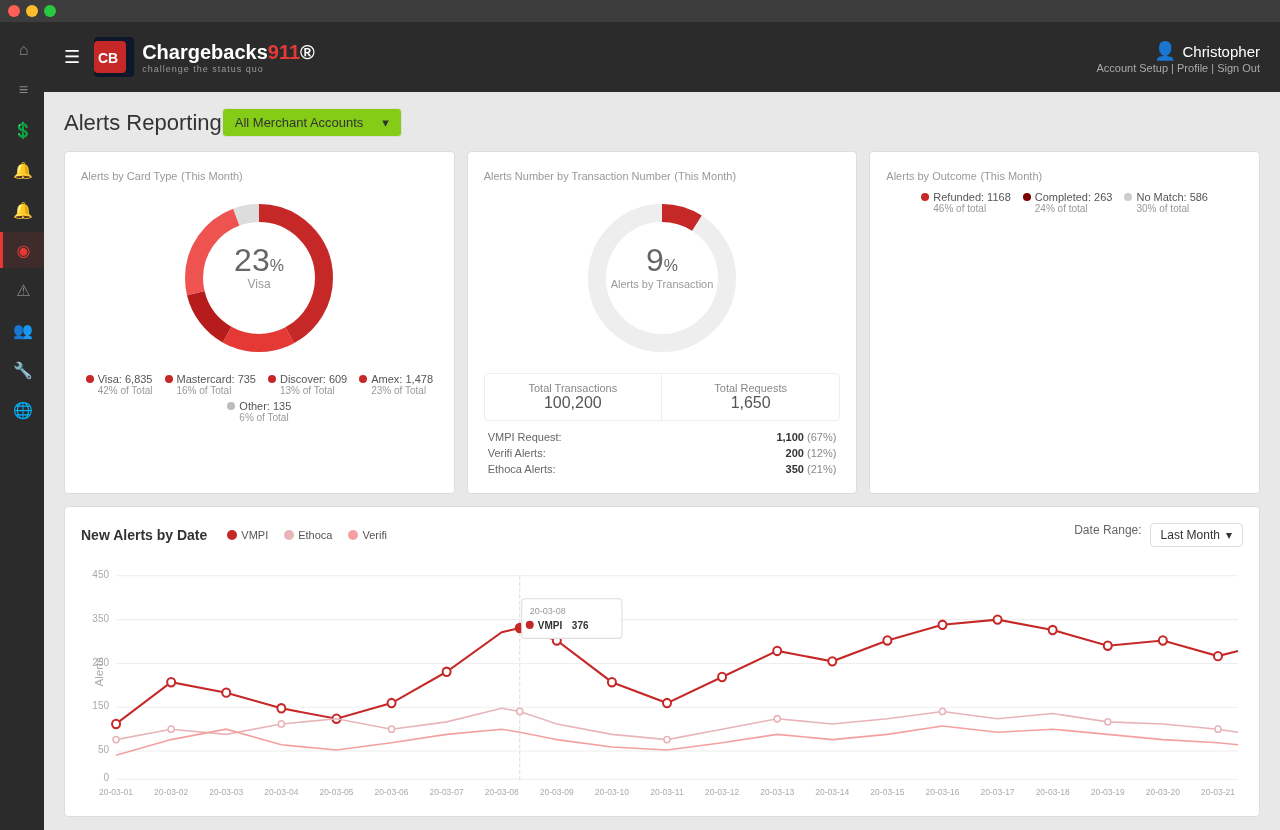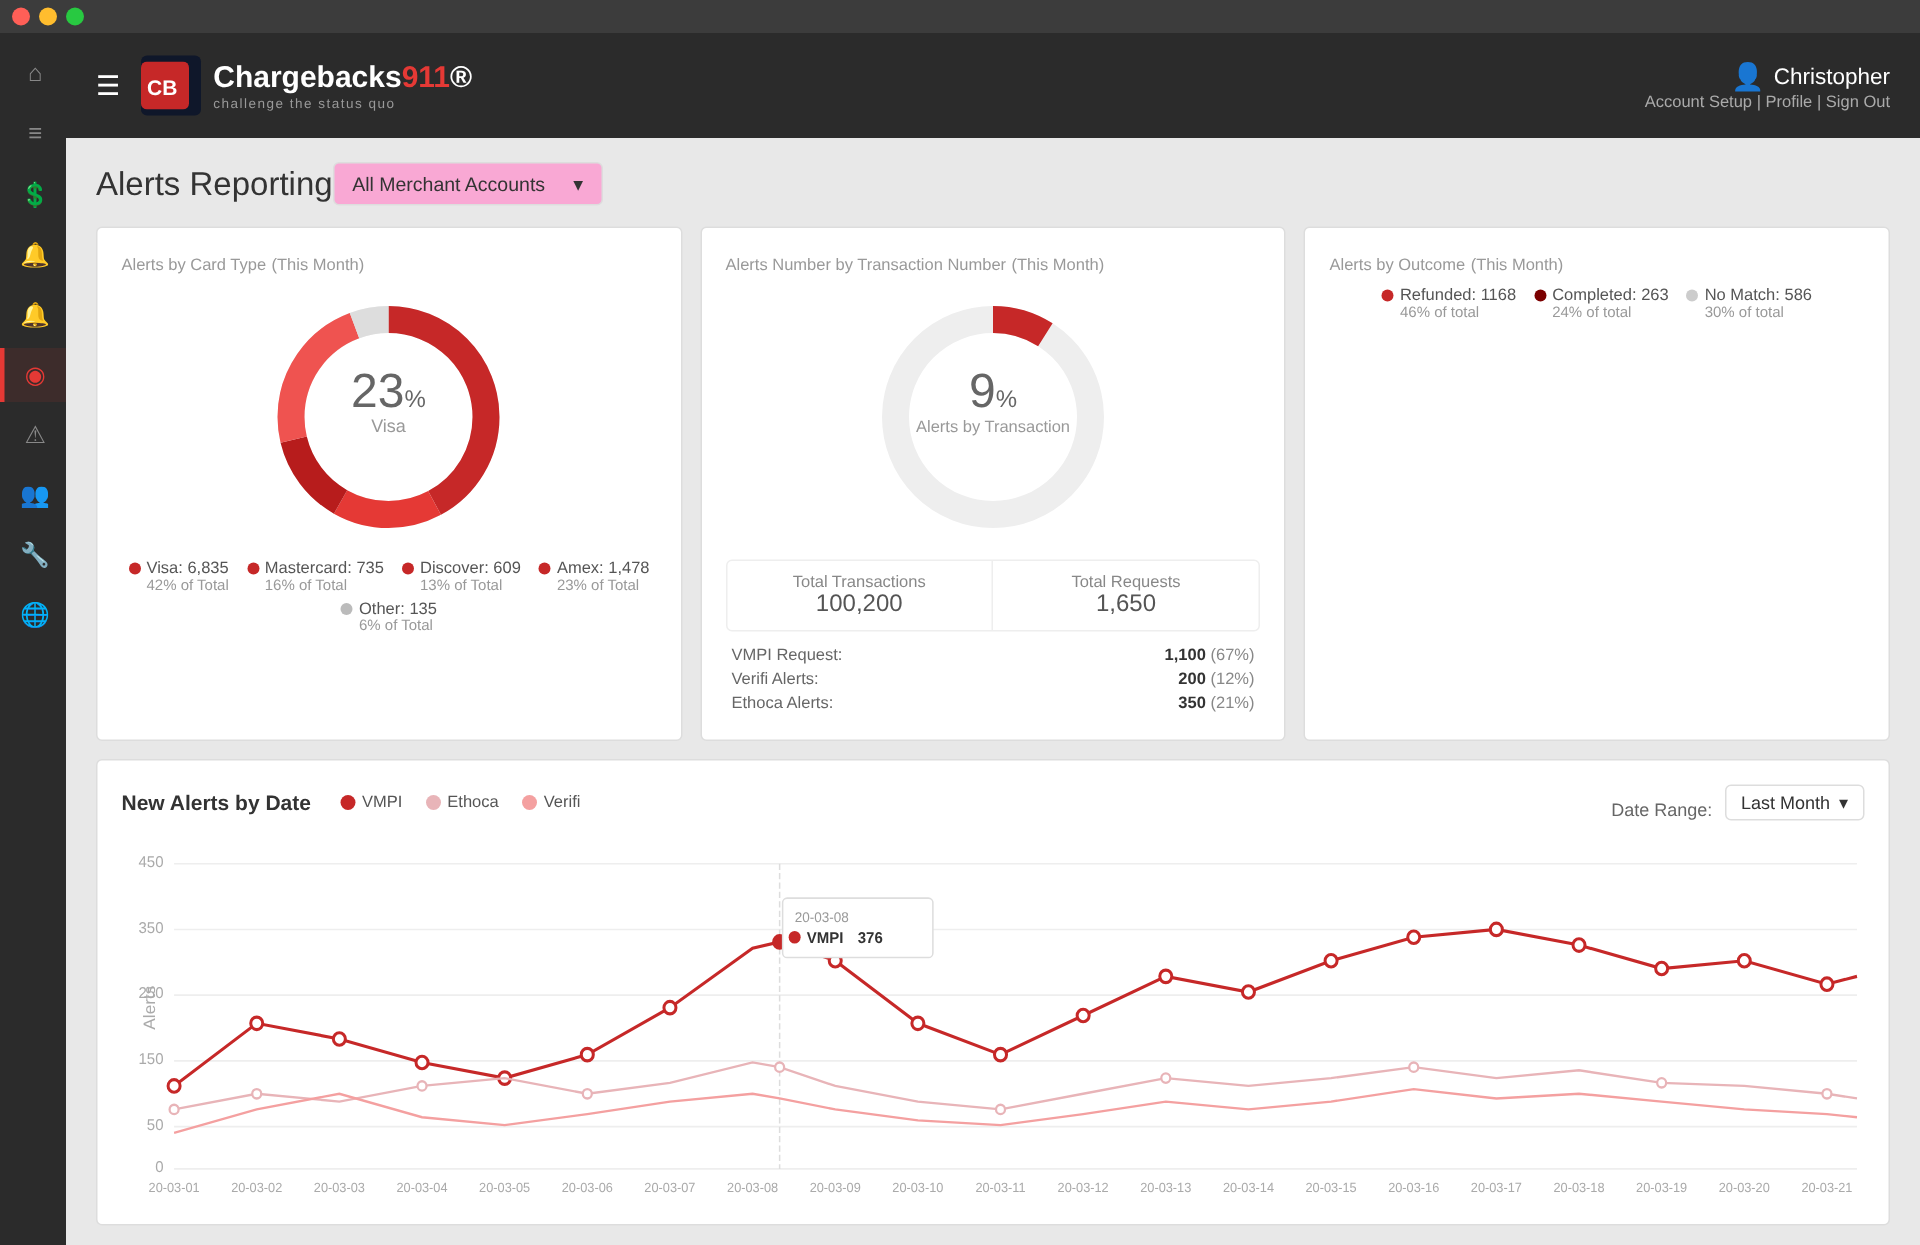--- a/index.html
+++ b/index.html
@@ -34,21 +34,21 @@
     .user-name-row { display: flex; align-items: center; gap: 6px; color: white; font-size: 15px; }
     .user-links { font-size: 11px; color: #aaa; }
     .user-links a { color: #aaa; text-decoration: none; }
 
     
     .content { flex: 1; padding: 16px 20px; overflow-y: auto; background: #e8e8e8; }
 
     
     .page-header { display: flex; justify-content: flex-start; align-items: center; margin-bottom: 14px; }
     .page-title { font-size: 22px; font-weight: 300; color: #333; }
-    .merchant-select { background: #f9a8d4; border: 1px solid #ddd; border-radius: 4px; padding: 6px 12px; font-size: 13px; color: #333; display: flex; align-items: center; gap: 8px; cursor: pointer; min-width: 180px; justify-content: space-between; }
+    .merchant-select { background: #84cc16; border: 1px solid #ddd; border-radius: 4px; padding: 6px 12px; font-size: 13px; color: #333; display: flex; align-items: center; gap: 8px; cursor: pointer; min-width: 180px; justify-content: space-between; }
 
     
     .cards-row { display: grid; grid-template-columns: 1fr 1fr 1fr; gap: 12px; margin-bottom: 12px; }
     .card { background: white; border-radius: 4px; border: 1px solid #ddd; padding: 16px; }
     .card-title { font-size: 13px; font-weight: 600; color: #333; margin-bottom: 4px; }
     .card-title span { font-weight: 400; color: #999; font-size: 11px; }
 
     
     .donut-area { display: flex; justify-content: center; align-items: center; margin: 10px 0; }
 
@@ -71,21 +71,21 @@
     .alert-row-value { color: #333; font-weight: 600; }
     .alert-row-value span { font-weight: 400; color: #888; }
 
     
     .chart-card { background: white; border-radius: 4px; border: 1px solid #ddd; padding: 16px; }
     .chart-header { display: flex; align-items: center; justify-content: space-between; margin-bottom: 10px; }
     .chart-title { font-size: 14px; font-weight: 600; color: #333; }
     .chart-legend { display: flex; gap: 16px; align-items: center; }
     .chart-legend-item { display: flex; align-items: center; gap: 4px; font-size: 11px; color: #555; }
     .chart-legend-dot { width: 10px; height: 10px; border-radius: 50%; }
-    .chart-controls { display: flex; align-items: flex-end; gap: 8px; }
+    .chart-controls { display: flex; align-items: flex-start; gap: 8px; }
     .date-range-label { font-size: 12px; color: #666; }
     .date-range-select { background: white; border: 1px solid #ddd; border-radius: 4px; padding: 4px 10px; font-size: 12px; cursor: pointer; display: flex; align-items: center; gap: 6px; }
 
     
     .chart-container { position: relative; }
     .chart-svg { width: 100%; height: 230px; }
 
     .hamburger { color: white; font-size: 18px; cursor: pointer; }
 
     

